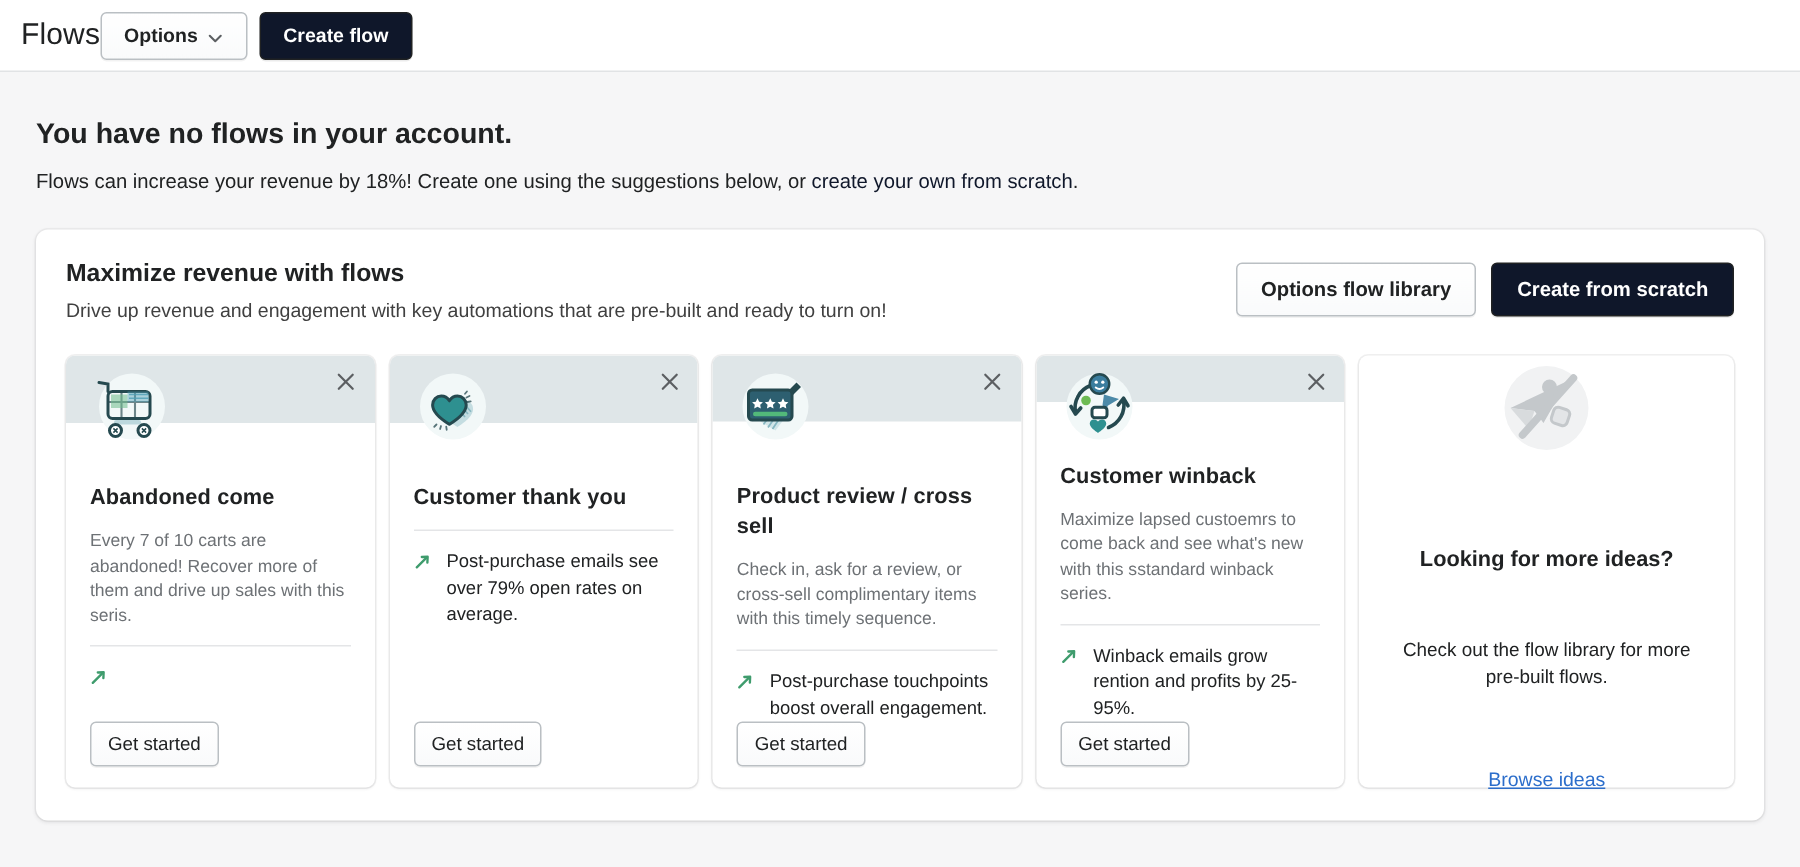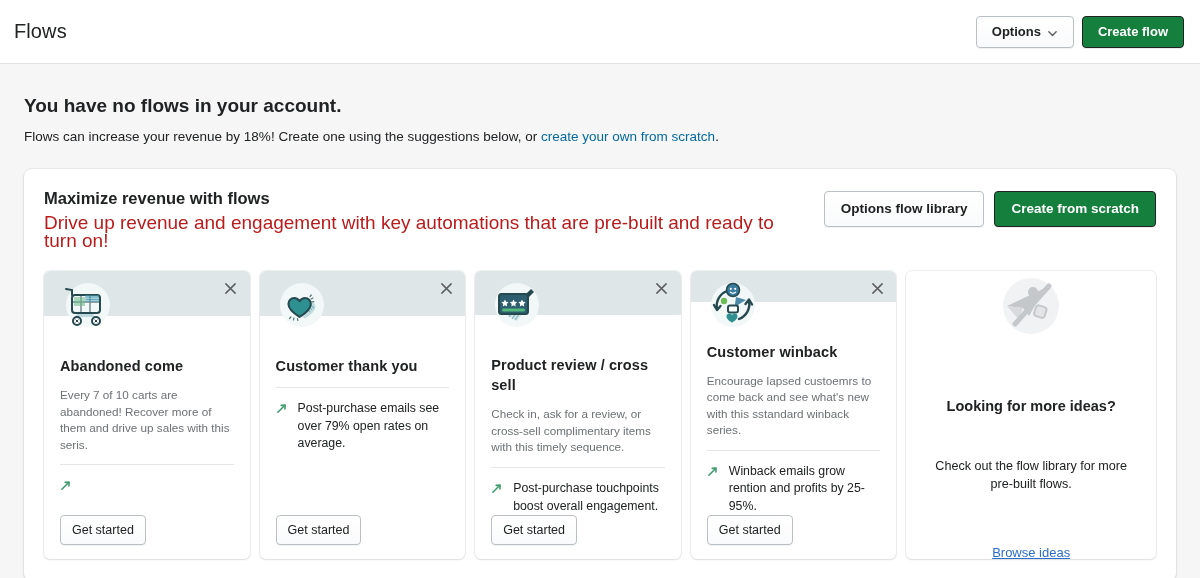--- a/index.html
+++ b/index.html
@@ -8,26 +8,26 @@
     width: 1200px;
     height: 578px;
     background: #f6f6f7;
     font-family: "Liberation Sans", sans-serif;
     color: #202223;
     overflow: hidden;
   }
 
   
   .topbar {
-    height: 64px;
+    height: 48px;
     background: #ffffff;
     border-bottom: 1px solid #e1e3e5;
     display: flex;
     align-items: center;
-    justify-content: space-between;
+    justify-content: flex-start;
     padding: 0 16px 0 14px;
   }
   .page-title {
     font-size: 20px;
     font-weight: 400;
     color: #202223;
     letter-spacing: 0.1px;
   }
   .topbar-actions { display: flex; align-items: center; gap: 8px; }
 
@@ -44,21 +44,21 @@
     align-items: center;
     gap: 6px;
   }
   .btn-default {
     background: linear-gradient(180deg,#ffffff,#f9fafb);
     border: 1px solid #babfc3;
     color: #202223;
     box-shadow: 0 1px 0 rgba(0,0,0,0.05);
   }
   .btn-primary {
-    background: #15803d;
+    background: #0f172a;
     border: 1px solid #202223;
     color: #ffffff;
     box-shadow: 0 1px 0 rgba(0,0,0,0.08);
   }
   .caret {
     width: 11px; height: 11px;
     display: inline-block;
     position: relative;
     top: 1px;
   }
@@ -74,21 +74,21 @@
     margin: 11px 0 0 0;
     letter-spacing: 0;
   }
   .empty-sub {
     font-size: 13.5px;
     color: #202223;
     margin-top: 10px;
     line-height: 20px;
   }
   .link {
-    color: #0369a1;
+    color: #0f172a;
     text-decoration: none;
     margin-top: 16px;
   }
 
   
   .panel {
     background: #ffffff;
     border-radius: 8px;
     box-shadow: 0 0 0 1px rgba(63,63,68,0.05), 0 1px 3px rgba(63,63,68,0.15);
     margin-top: 22px;
@@ -100,22 +100,22 @@
     justify-content: space-between;
     gap: 20px;
   }
   .panel-title {
     font-size: 16.5px;
     font-weight: 600;
     color: #202223;
     line-height: 22px;
   }
   .panel-sub {
-    font-size: 19px;
-    color: #b91c1c;
+    font-size: 13px;
+    color: #404040;
     margin-top: 5px;
     line-height: 18px;
   }
   .panel-actions { display: flex; gap: 10px; padding-top: 4px; }
   .panel-actions .btn { padding: 9px 16px; font-size: 13.5px; }
 
   
   .cards {
     display: flex;
     gap: 10px;
@@ -433,21 +433,21 @@
               <path d="M25.5 15.3 q2.5 2 5 0" fill="none" stroke="#ffffff" stroke-width="1.3" stroke-linecap="round"></path>
               <circle cx="19" cy="24" r="3.2" fill="#6dbb54"></circle>
               <path d="M31 20 L41 23 L33.5 27.5 L32 32 L30 27 Z" fill="#3a7d9e" opacity="0.9"></path>
               <rect x="23" y="28.5" width="10" height="7" rx="2" fill="#ffffff" stroke="#25494f" stroke-width="2"></rect>
               <path d="M27 38 c1.8-2.4 5.5-1.6 5.5 1.4 0 2.6-3.7 5-5.5 6.2-1.8-1.2-5.5-3.6-5.5-6.2 0-3 3.7-3.8 5.5-1.4z" fill="#2e9090"></path>
             </svg>
           </div>
         </div>
         <div class="card-body">
           <div class="card-title">Customer winback</div>
-          <div class="card-desc">Encourage lapsed custoemrs to come back and see what's new with this sstandard winback series.</div>
+          <div class="card-desc">Maximize lapsed custoemrs to come back and see what's new with this sstandard winback series.</div>
           <div class="card-divider"></div>
           <div class="card-stat">
             <span class="trend-icon">
               <svg width="13" height="13" viewBox="0 0 14 14">
                   <path d="M2 11 L9 4" stroke="#3f9c6d" stroke-width="1.7" stroke-linecap="round"></path>
                   <path d="M5.6 3.6 L9.8 3.4 L9.6 7.6" fill="none" stroke="#3f9c6d" stroke-width="1.7" stroke-linecap="round" stroke-linejoin="round"></path>
                 </svg>
             </span>
             <span>Winback emails grow rention and profits by 25-95%.</span>
           </div>

